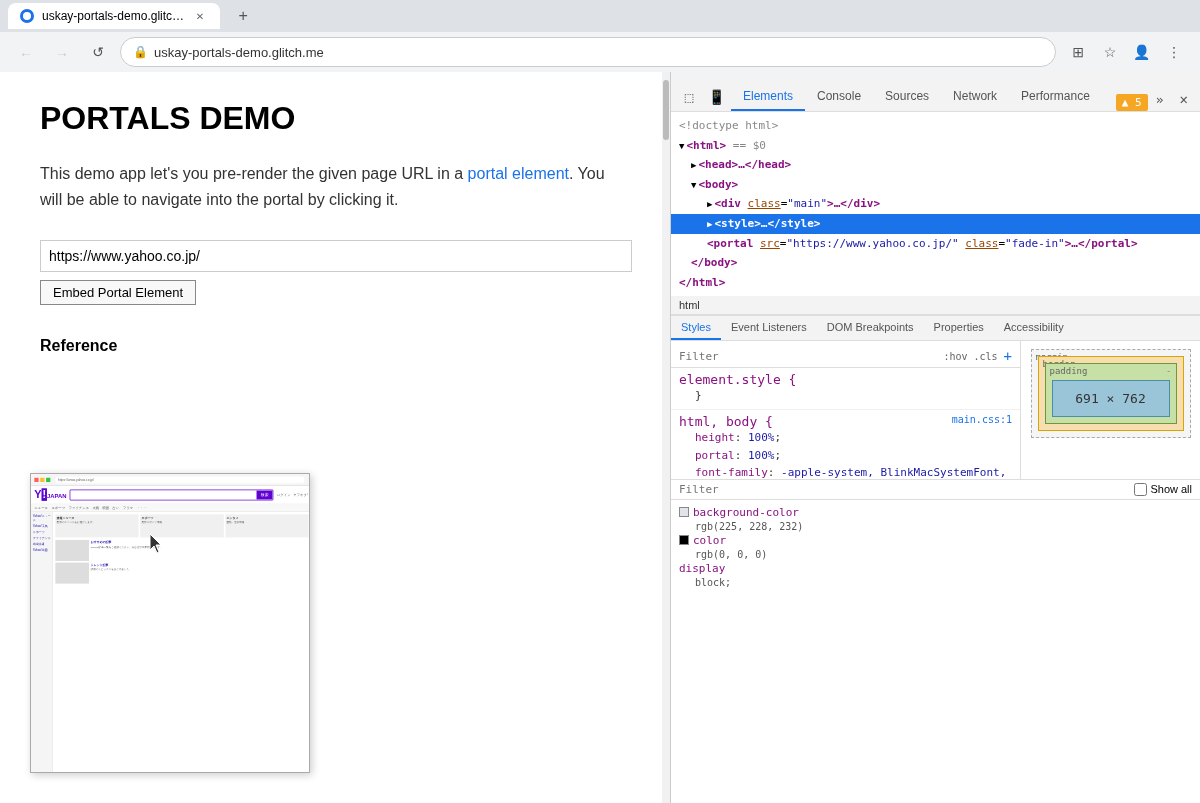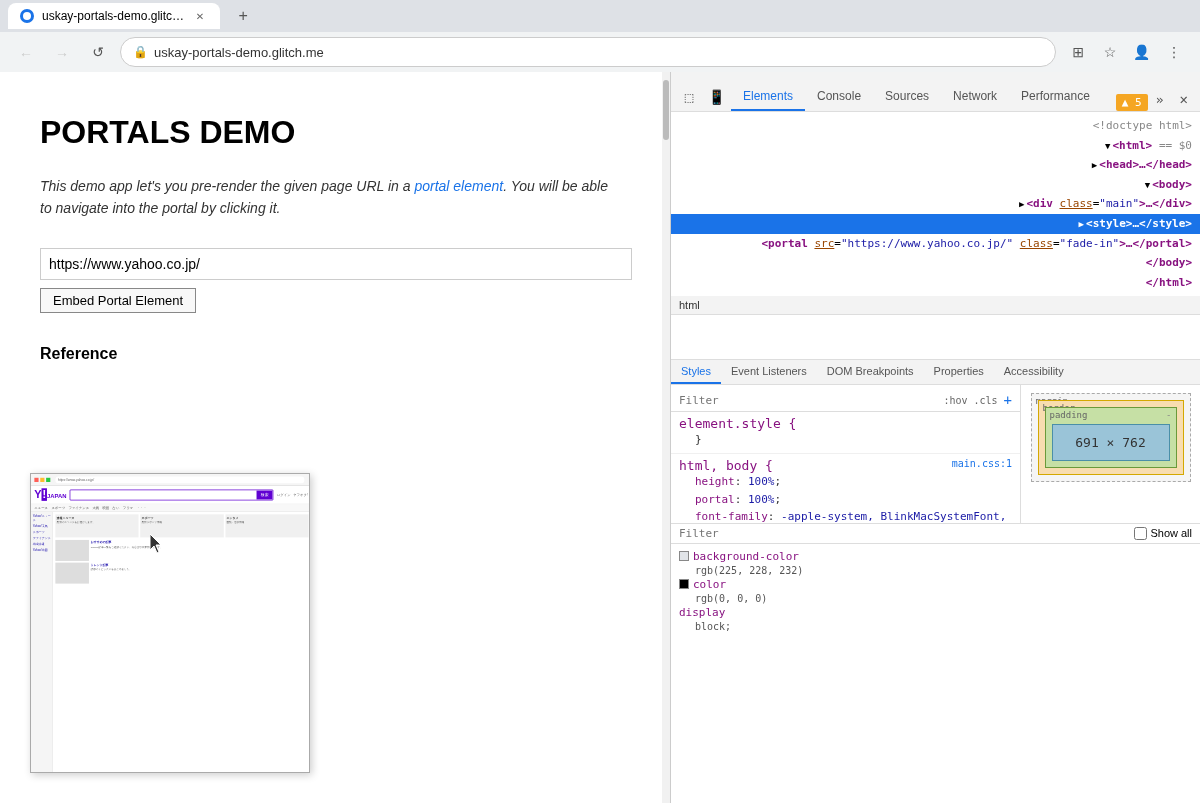--- a/index.html
+++ b/index.html
@@ -20,23 +20,23 @@
     .address-bar-lock { color: #555; font-size: 12px; }
     .address-bar-url { flex: 1; color: #333; font-size: 13px; }
     .browser-action-btns { display: flex; gap: 4px; }
     .browser-action-btn { width: 28px; height: 28px; border-radius: 50%; border: none; background: none; cursor: pointer; display: flex; align-items: center; justify-content: center; color: #555; font-size: 14px; }
 
     
     .browser-content { flex: 1; display: flex; overflow: hidden; }
 
     
     .page-content { flex: 1; background: white; overflow-y: auto; position: relative; }
-    .page-inner { padding: 42px 40px; max-width: 660px; }
+    .page-inner { padding: 28px 40px; max-width: 660px; }
     .page-title { font-size: 32px; font-weight: 700; margin-bottom: 24px; color: #000; }
-    .page-description { font-size: 14px; line-height: 1.6; color: #333; margin-bottom: 28px; font-style: italic; }
+    .page-description { font-size: 16px; line-height: 1.6; color: #333; margin-bottom: 28px; }
     .page-description a { color: #1a73e8; text-decoration: none; }
     .url-input { width: 592px; height: 32px; border: 1px solid #ccc; padding: 4px 8px; font-size: 14px; margin-bottom: 8px; display: block; }
     .embed-btn { border: 1px solid #888; background: #f8f8f8; padding: 4px 12px; font-size: 13px; cursor: pointer; }
     .reference-title { font-size: 16px; font-weight: 700; margin-top: 32px; margin-bottom: 16px; }
     .reference-list { list-style: disc; padding-left: 28px; }
     .reference-list li a { color: #1a73e8; font-size: 14px; text-decoration: none; }
 
     
     .portal-preview { position: absolute; bottom: 30px; left: 30px; width: 280px; height: 300px; border: 1px solid #aaa; background: white; overflow: hidden; box-shadow: 2px 2px 8px rgba(0,0,0,0.2); }
 
@@ -47,34 +47,34 @@
     
     .devtools-panel { width: 530px; background: #fff; border-left: 1px solid #ccc; display: flex; flex-direction: column; font-family: monospace; font-size: 11px; }
     .devtools-tabs-row { height: 40px; background: #f3f3f3; border-bottom: 1px solid #ddd; display: flex; align-items: flex-end; padding: 0 4px; gap: 0; }
     .dt-icon-btn { width: 28px; height: 28px; display: flex; align-items: center; justify-content: center; cursor: pointer; color: #555; border-radius: 2px; font-size: 14px; }
     .dt-tab { padding: 6px 12px; font-family: Arial, sans-serif; font-size: 12px; cursor: pointer; color: #555; border-bottom: 2px solid transparent; white-space: nowrap; }
     .dt-tab.active { color: #1a73e8; border-bottom: 2px solid #1a73e8; }
     .dt-tab-spacer { flex: 1; }
     .dt-warning { background: #f5a623; color: white; font-size: 11px; padding: 2px 6px; border-radius: 2px; display: flex; align-items: center; gap: 2px; }
     .dt-more-btn { padding: 4px 8px; font-size: 13px; color: #555; cursor: pointer; }
     .dt-close-btn { padding: 4px 8px; font-size: 14px; color: #555; cursor: pointer; }
-    .elements-tree { flex: 1; overflow-y: auto; padding: 4px 0; background: white; font-size: 11px; font-family: monospace; text-align: right; }
+    .elements-tree { flex: 1; overflow-y: auto; padding: 4px 0; background: white; font-size: 11px; font-family: monospace; }
     .elem-line { padding: 1px 8px; line-height: 1.6; white-space: nowrap; cursor: pointer; }
     .elem-line.selected { background: #1a73e8; color: white; }
     .elem-line.selected .tag { color: white; }
     .tag { color: #881280; font-weight: bold; }
     .attr-name { color: #994500; text-decoration: underline; }
     .attr-val { color: #1a1aa6; }
     .tag-comment { color: #888; }
     .indent-1 { padding-left: 20px; }
     .indent-2 { padding-left: 36px; }
     .triangle { display: inline-block; margin-right: 2px; font-size: 9px; }
 
     
-    .styles-panel { border-top: 1px solid #ddd; height: 330px; display: flex; flex-direction: column; overflow: hidden; margin-top: 44px; }
+    .styles-panel { border-top: 1px solid #ddd; height: 330px; display: flex; flex-direction: column; overflow: hidden; }
     .styles-tabs-row { display: flex; align-items: center; border-bottom: 1px solid #ddd; background: #f3f3f3; }
     .styles-tab { padding: 5px 10px; font-size: 11px; font-family: Arial, sans-serif; cursor: pointer; color: #555; border-bottom: 2px solid transparent; }
     .styles-tab.active { color: #1a73e8; border-bottom: 2px solid #1a73e8; }
     .styles-content { display: flex; flex: 1; overflow: hidden; }
     .styles-left { flex: 1; overflow-y: auto; padding: 4px 0; font-size: 11px; font-family: monospace; }
     .styles-section { padding: 4px 8px; border-bottom: 1px solid #f0f0f0; }
     .styles-filter-row { display: flex; align-items: center; padding: 3px 8px; border-bottom: 1px solid #ddd; gap: 6px; }
     .styles-filter { flex: 1; border: none; outline: none; font-size: 11px; font-family: monospace; }
     .styles-pseudo { color: #666; font-size: 10px; cursor: pointer; }
     .styles-add { color: #1a73e8; cursor: pointer; font-size: 14px; }

